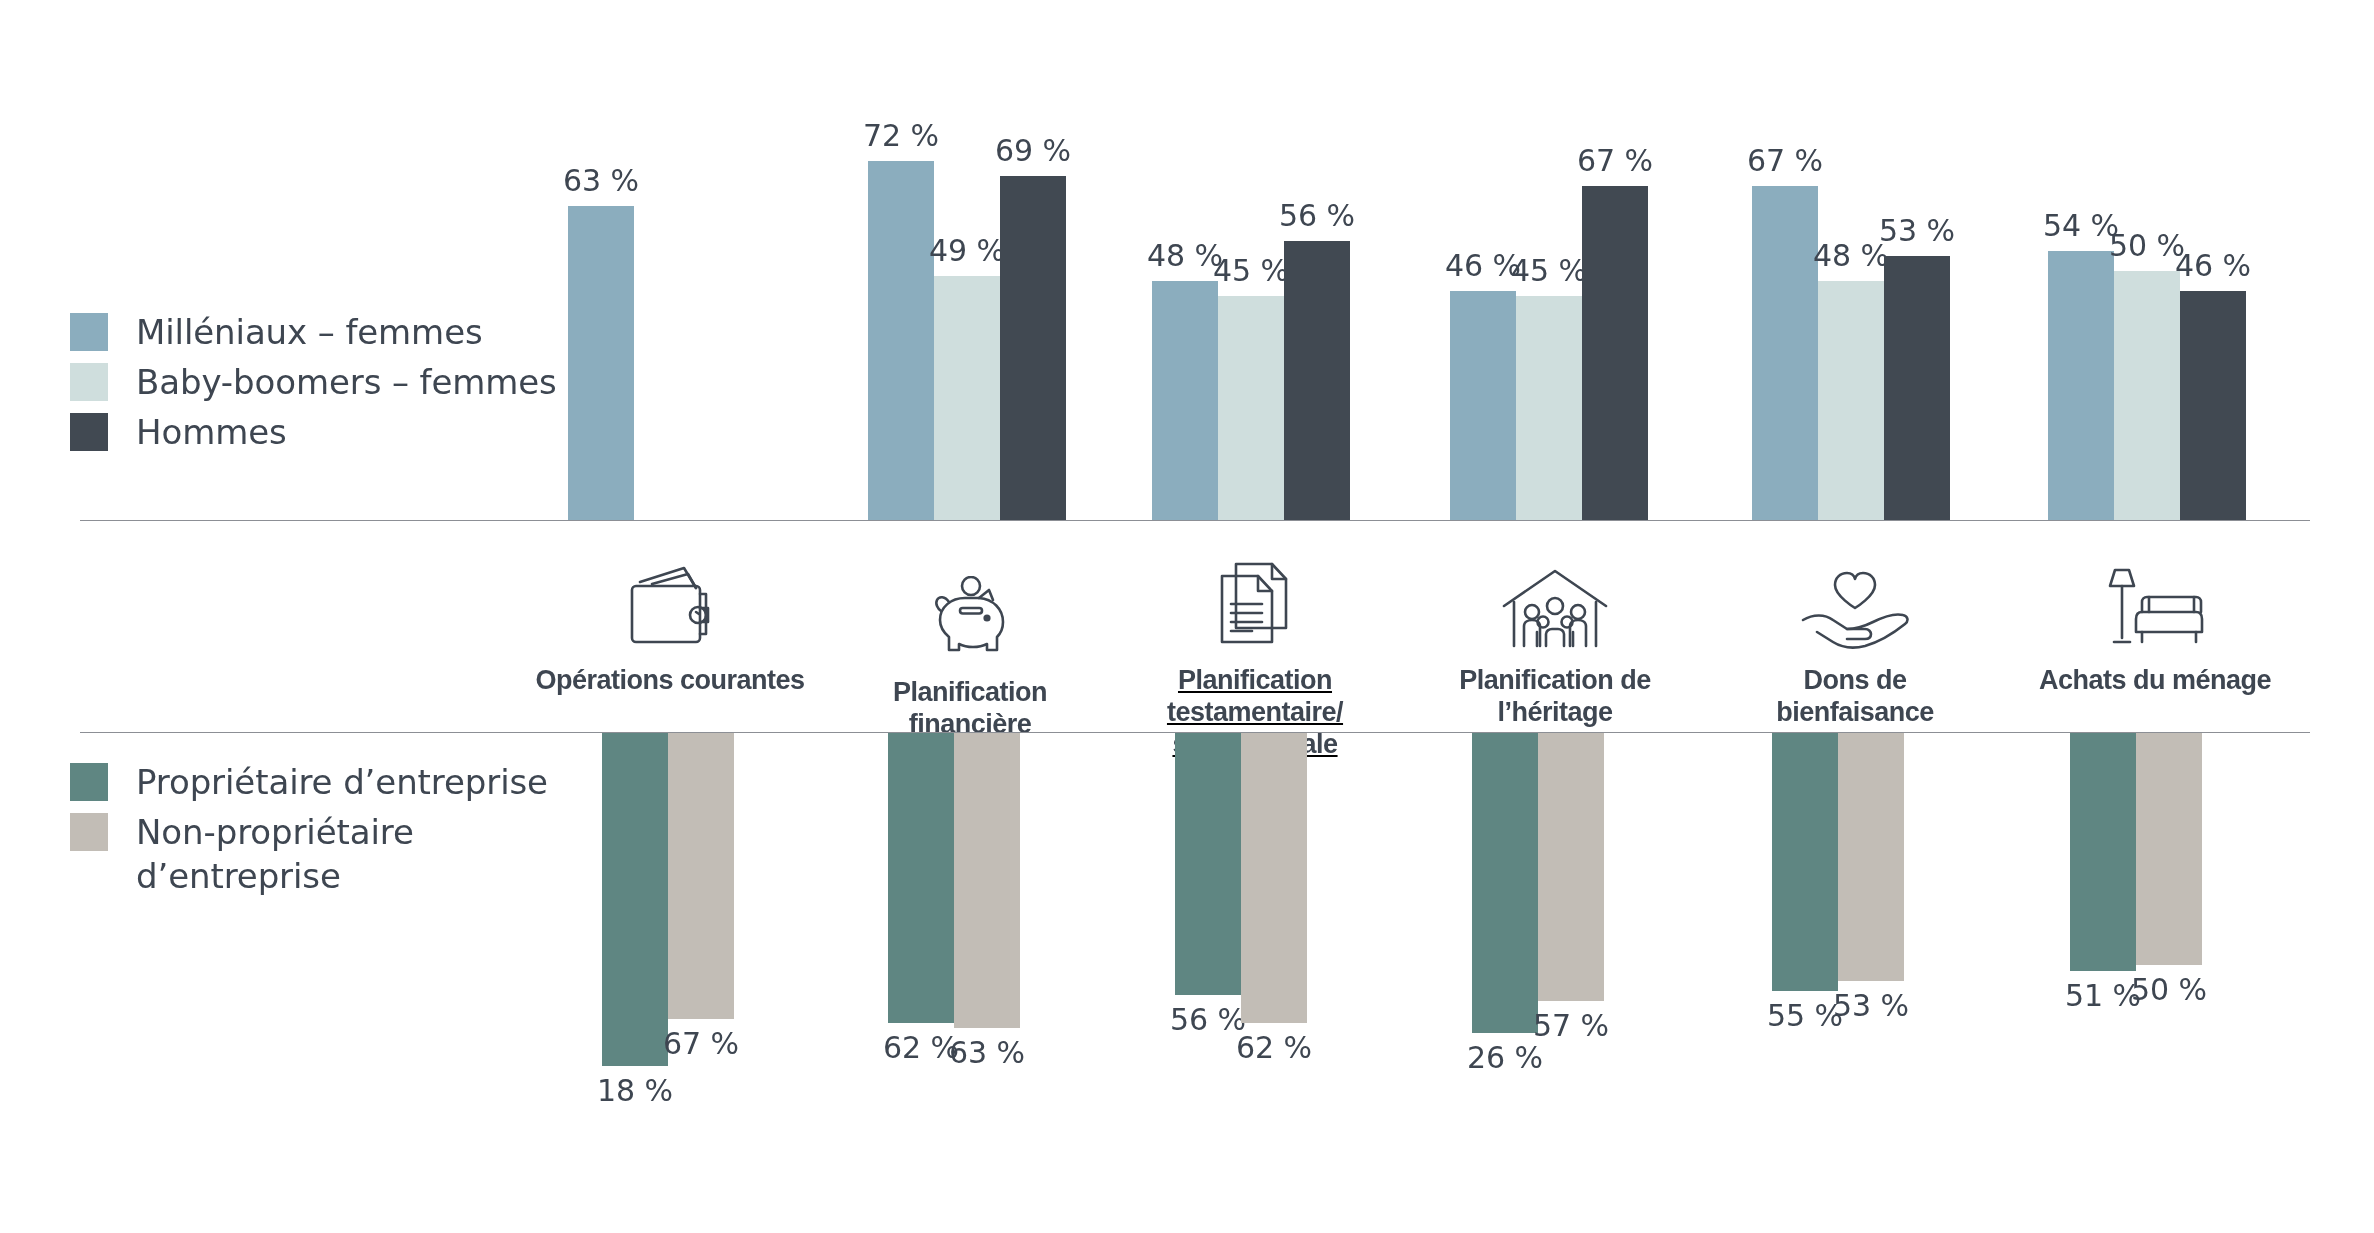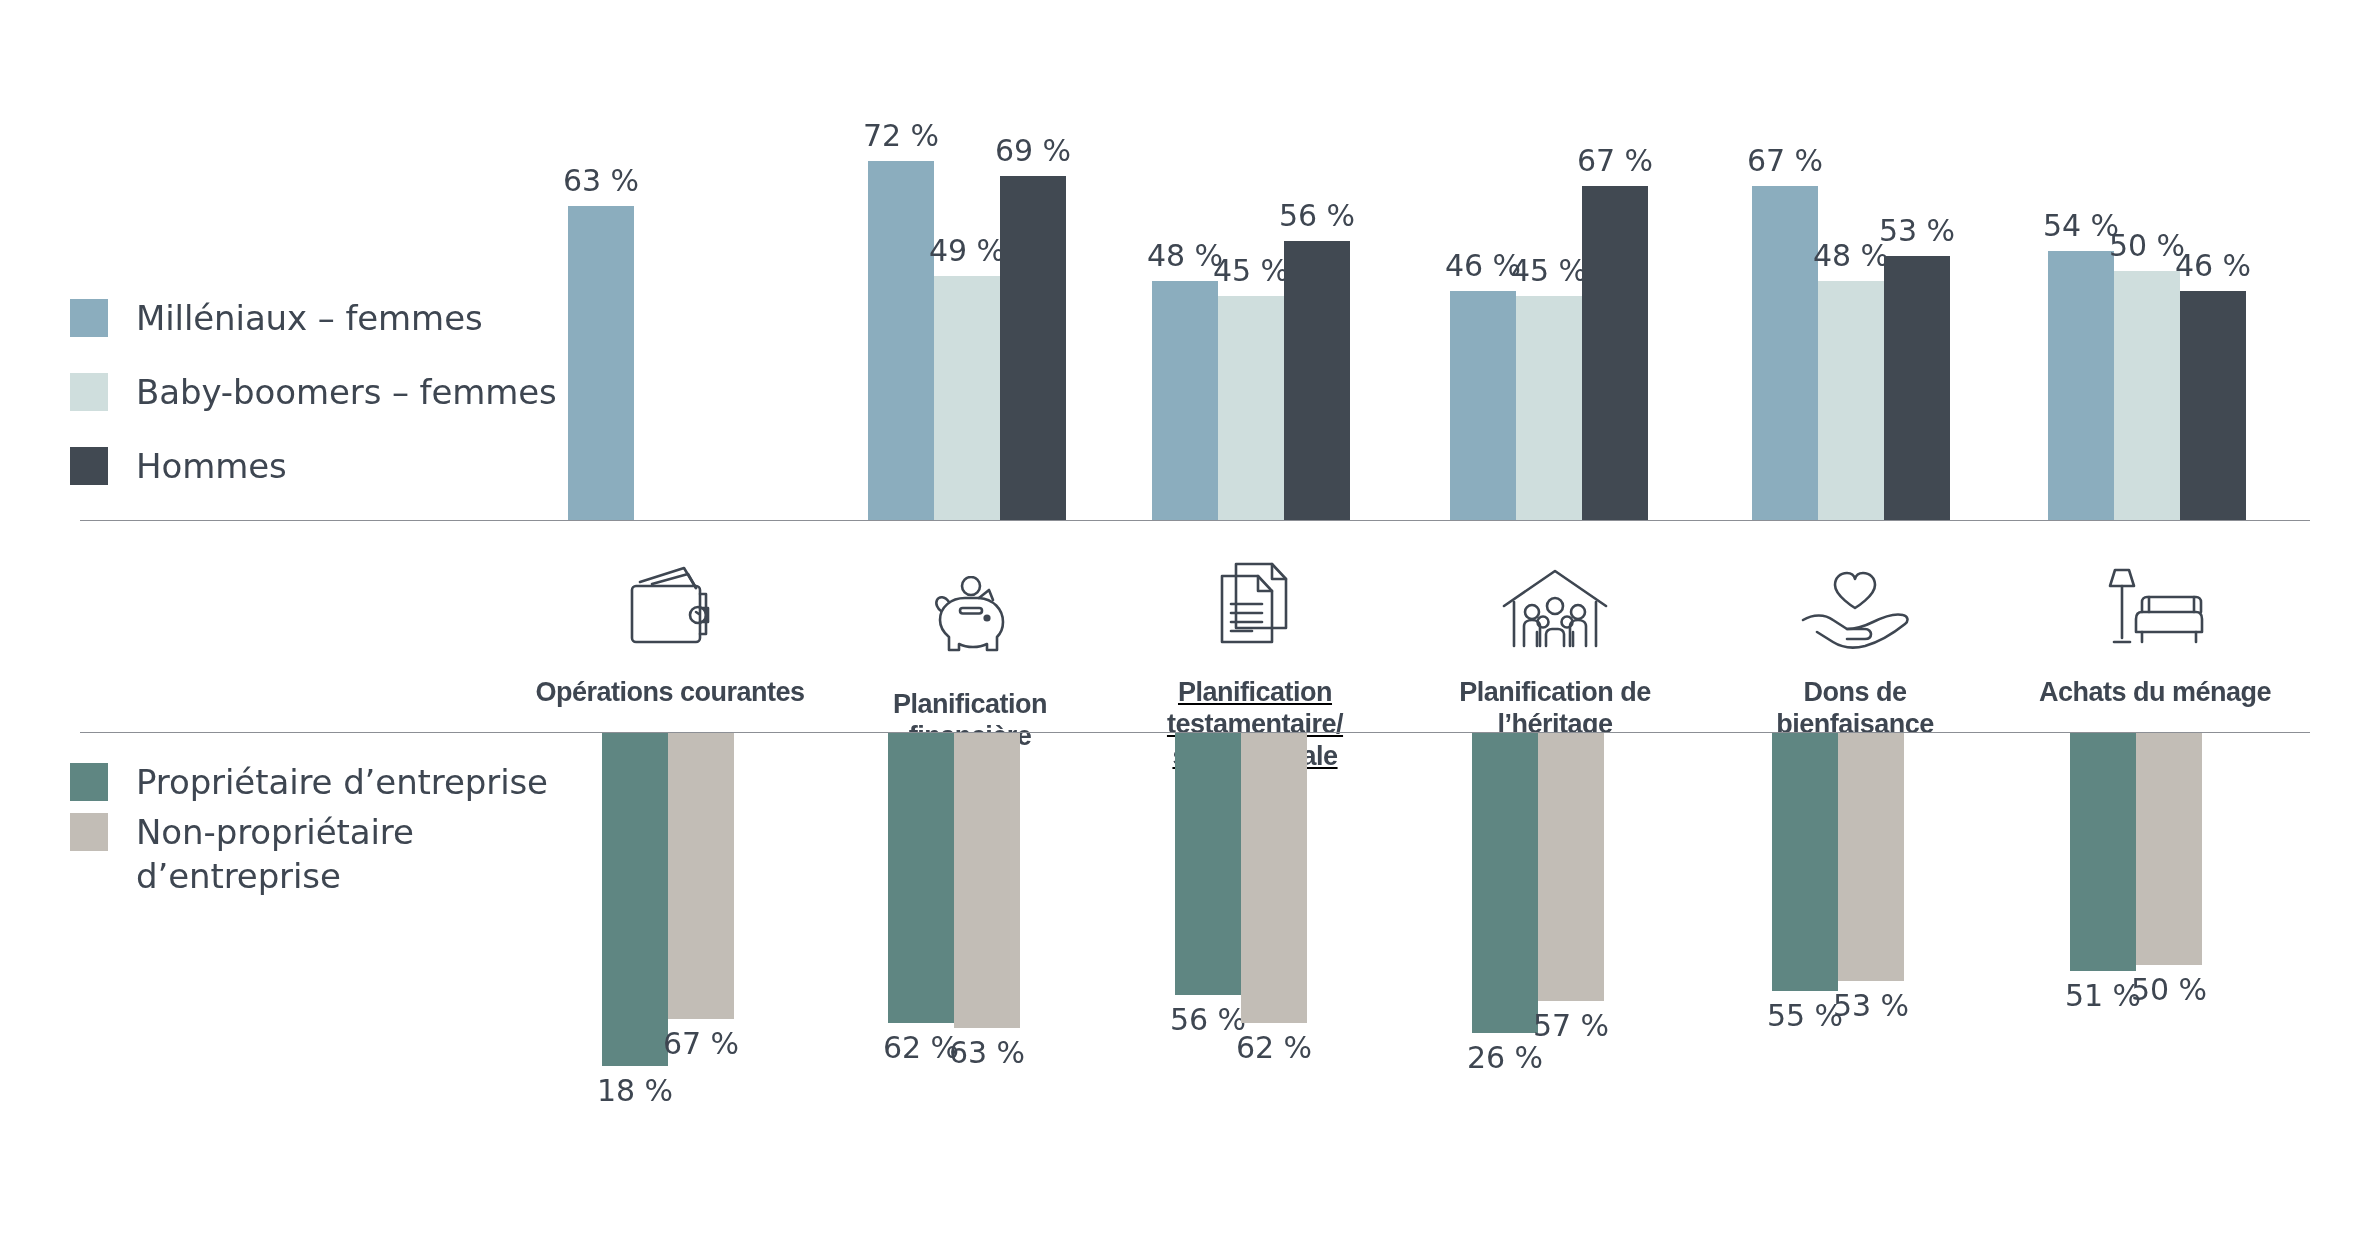--- a/index.html
+++ b/index.html
@@ -43,21 +43,21 @@
     margin-left: 28px;
     font-size: 34px;
     line-height: 44px;
     color: #3e4651;
     white-space: pre-line;
     font-family: "DejaVu Sans", sans-serif;
     font-weight: 400;
     letter-spacing: -0.1px;
   }
 
-  #legend-top { left: 70px; top: 296px; gap: 24px; }
+  #legend-top { left: 70px; top: 310px; }
   #legend-bottom { left: 70px; top: 760px; }
 
   
   .axis-rule {
     position: absolute;
     height: 1px;
     background: #8c8f95;
   }
   #axis-top    { left: 80px; top: 520px;  width: 2230px; }
   #axis-bottom { left: 80px; top: 732px;  width: 2230px; }
@@ -119,21 +119,21 @@
     text-align: center;
   }
   .cat-icon {
     height: 100px;
     display: flex;
     align-items: flex-end;
     justify-content: center;
   }
   .cat-icon svg { display: block; }
   .cat-caption {
-    margin-top: 26px;
+    margin-top: 14px;
     font-size: 27px;
     line-height: 32px;
     font-weight: 700;
     color: #3e4651;
     white-space: pre-line;
     font-family: "Liberation Sans", sans-serif;
     letter-spacing: -0.5px;
     text-align: center;
   }
 </style>

